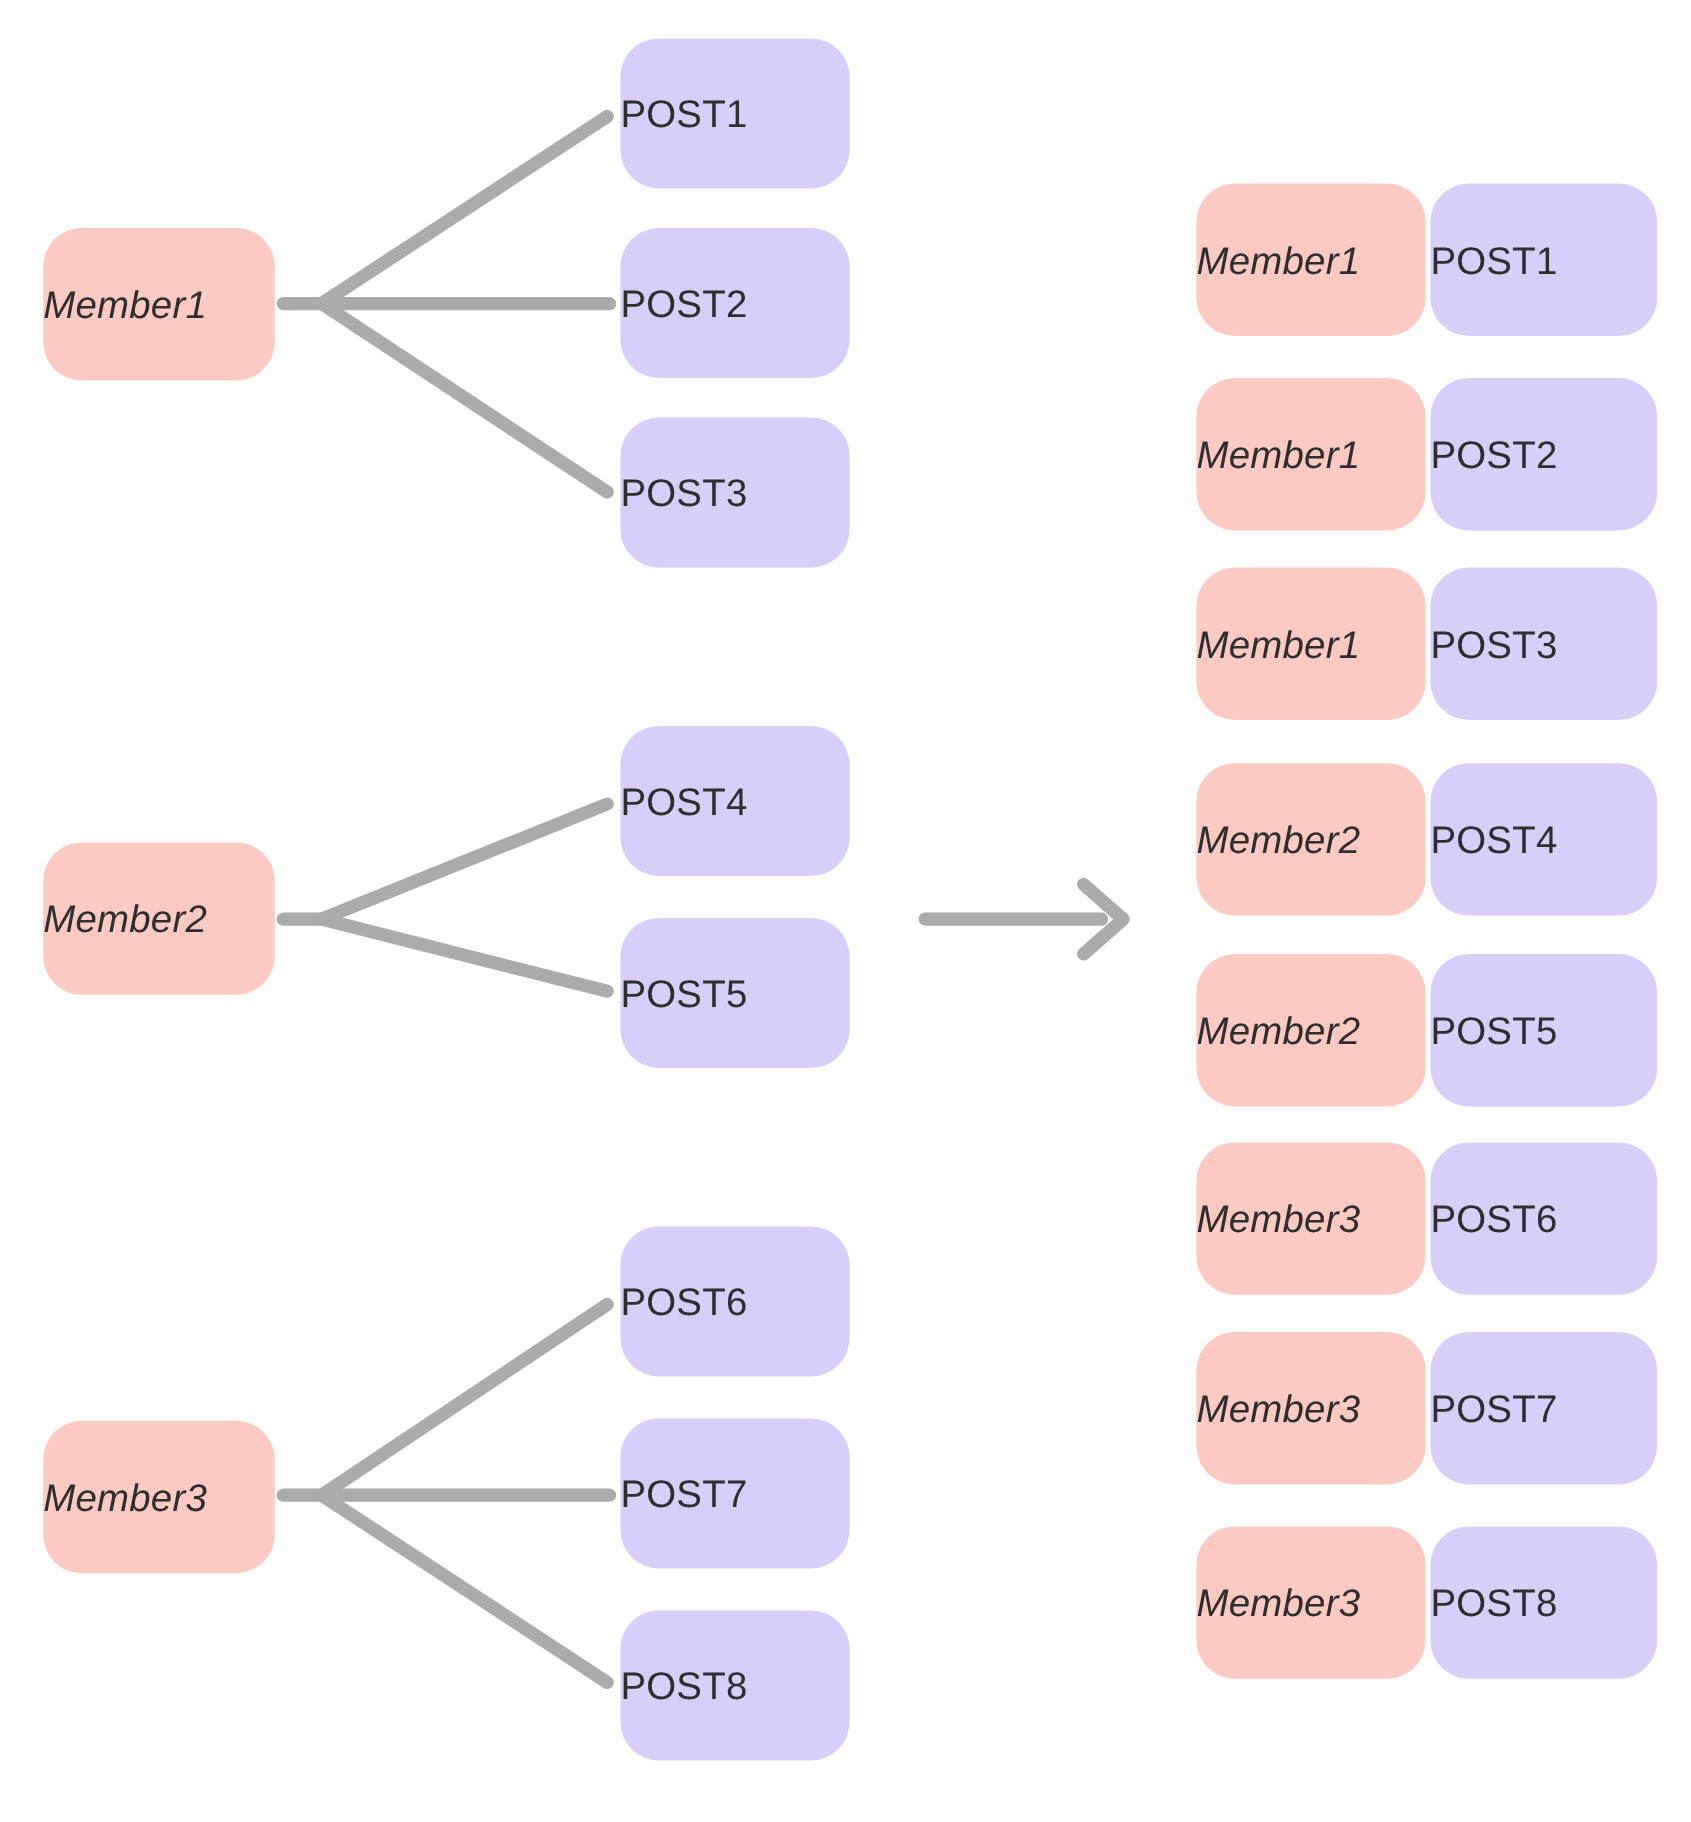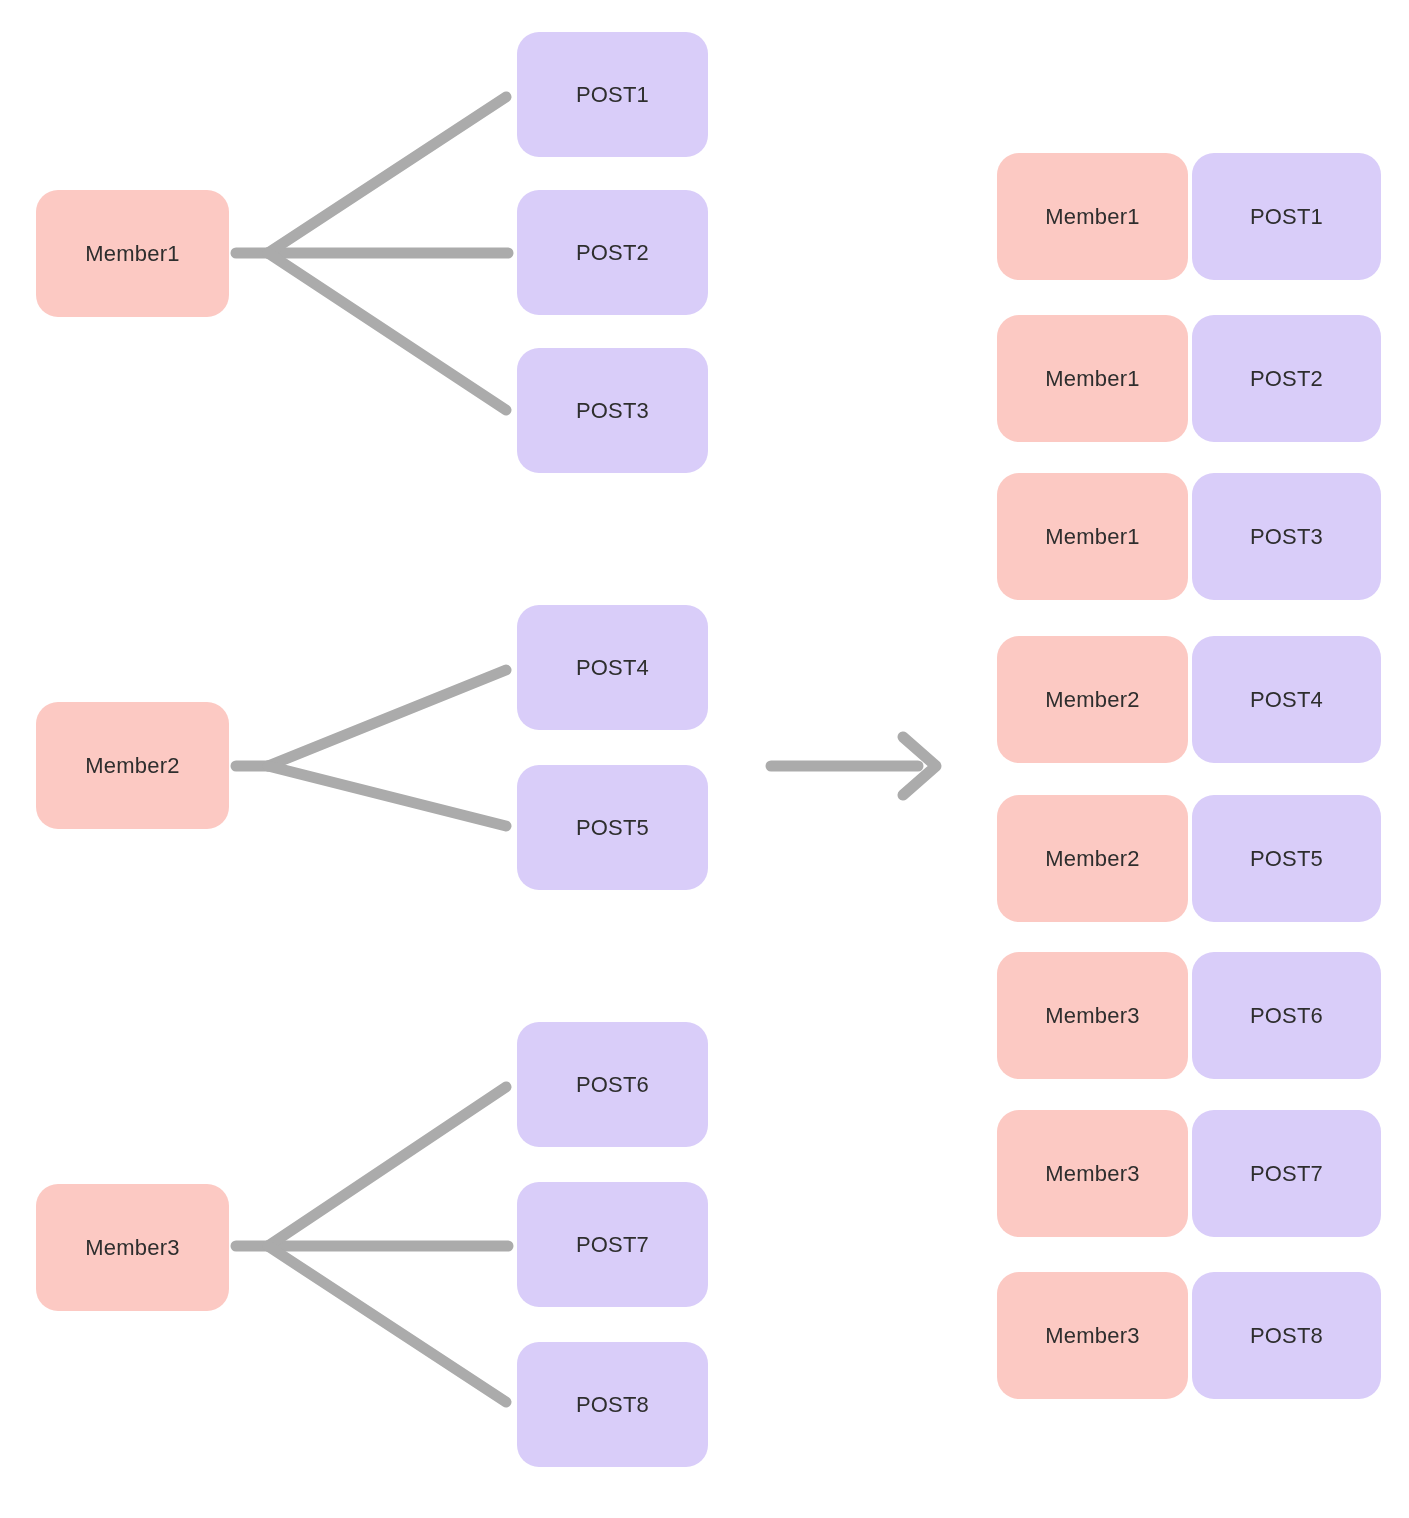--- a/index.html
+++ b/index.html
@@ -25,30 +25,30 @@
   .connectors path,
   .connectors polyline {
     stroke: var(--connector, #ababab);
     stroke-width: 11;
     fill: none;
     stroke-linecap: round;
     stroke-linejoin: round;
   }
   .node {
     position: absolute;
-    border-radius: 22px;
+    border-radius: 32px;
     display: flex;
     align-items: center;
-    justify-content: center;
-    font-size: 22px;
+    justify-content: flex-start;
+    font-size: 32px;
     line-height: 1;
     color: var(--label-text, #2e2e2e);
     letter-spacing: 0.2px;
   }
-  .member { background: var(--member-box, #fcc9c3); }
+  .member { background: var(--member-box, #fcc9c3); font-style: italic; }
   .post   { background: var(--post-box,  #d9cdf9); }
 
   
   .lm { left: 36px; width: 193px; height: 127px; }
   .m1 { top: 190px; }
   .m2 { top: 702px; }
   .m3 { top: 1184px; }
 
   
   .lp { left: 517px; width: 191px; height: 125px; }

